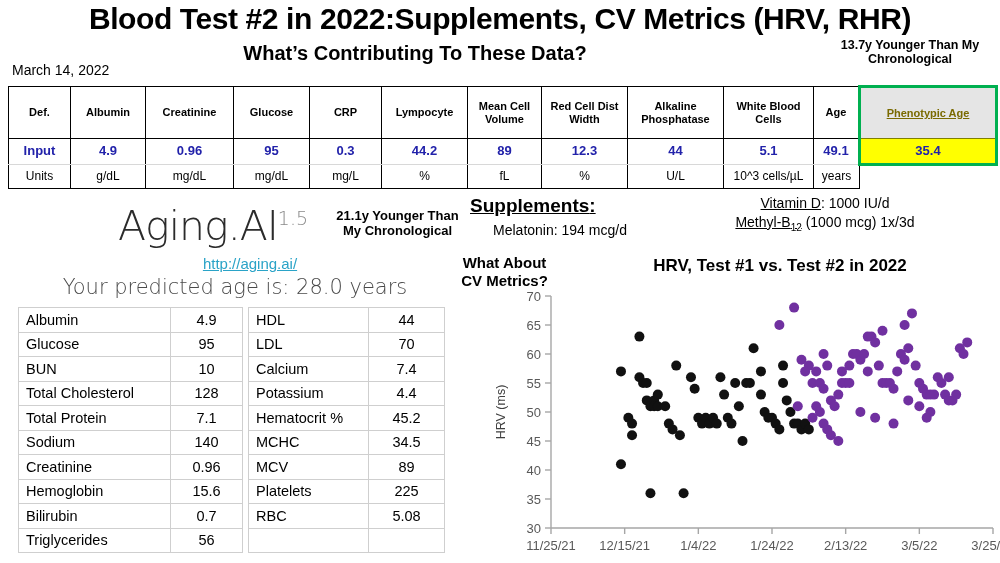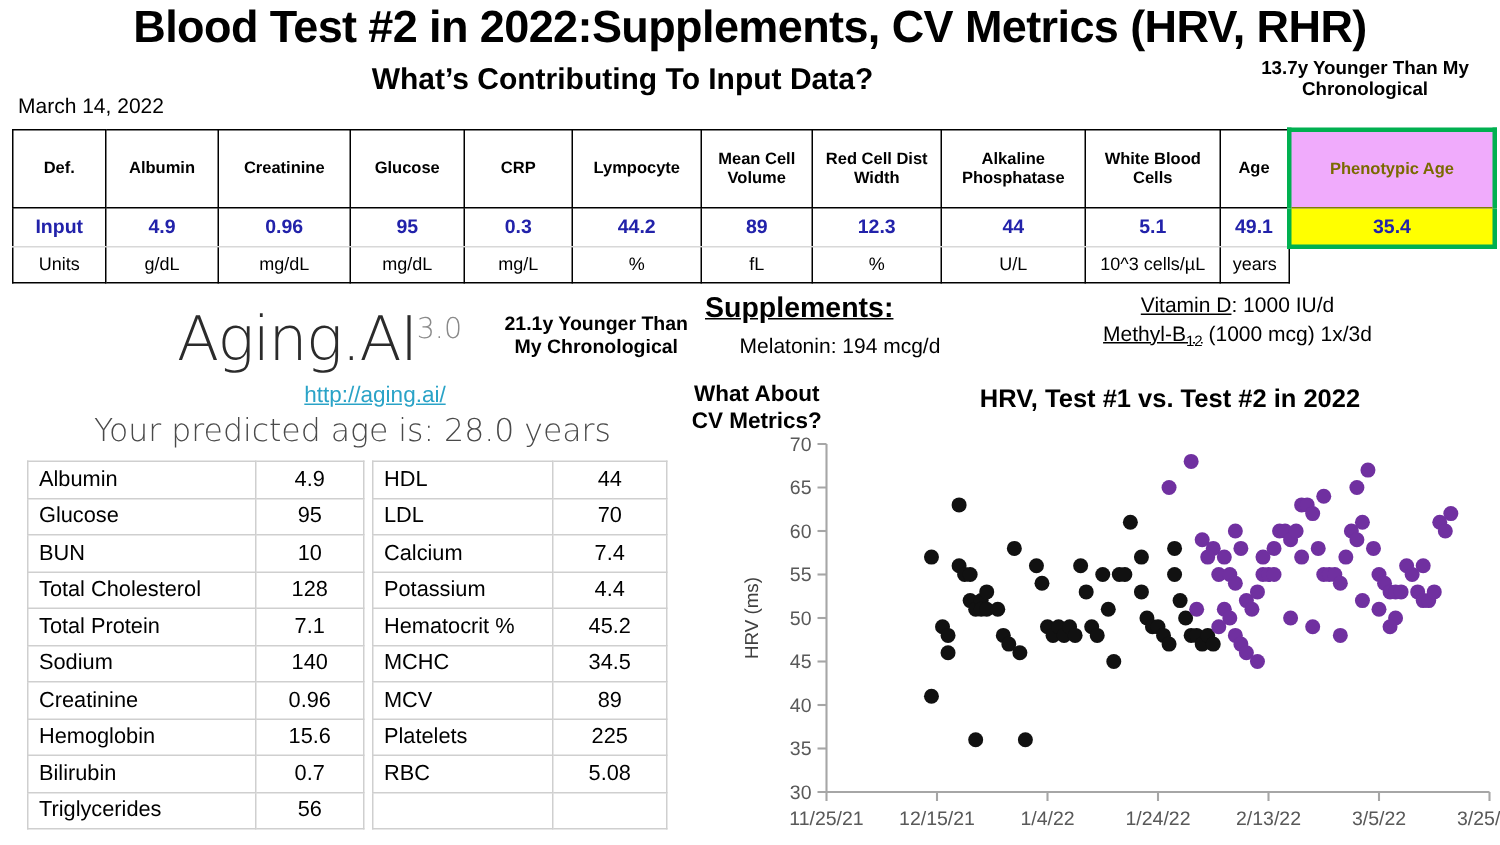--- a/index.html
+++ b/index.html
@@ -48,22 +48,22 @@
     font-weight:bold;height:48px;font-size:11px;
   }
   #pheno-table tbody tr.input-row td{
     font-weight:bold;color:#2222aa;height:22px;font-size:13px;
     border-bottom:1px solid #d8d8d8;
   }
   #pheno-table tbody tr.units-row td{
     font-size:12px;height:20px;border-top:none;
   }
   .pheno-head{
-    background:#f0abfc;color:#7a6a00;font-weight:bold;font-size:17px;
-    border:3px solid #00B050 !important;border-bottom:1px solid #808000 !important;
+    background:#e5e5e5;color:#7a6a00;font-weight:bold;font-size:17px;
+    border:3px solid #00B050 !important;border-bottom:1px solid #808000 !important;text-decoration:underline;
   }
   .pheno-val{
     background:#FFFF00;color:#C00000;font-weight:bold;font-size:17px;
     border:3px solid #00B050 !important;border-top:1px solid #808000 !important;
   }
   .pheno-blank{border:none !important;background:#fff;}
 
   
   #agingai-logo{
     left:118px;top:202px;
@@ -135,21 +135,21 @@
   #chart-svg{display:block;}
   .axis-line{stroke:#a6a6a6;stroke-width:1.4;fill:none;}
   .tick-line{stroke:#a6a6a6;stroke-width:1.4;}
   .tick-lbl{font-family:"Liberation Sans",sans-serif;font-size:13px;fill:#595959;}
   .axis-title{font-family:"Liberation Sans",sans-serif;font-size:12.5px;fill:#404040;}
 </style>
 </head>
 <body>
 
 <div class="abs" id="main-title">Blood Test #2 in 2022:Supplements, CV Metrics (HRV, RHR)</div>
-<div class="abs" id="subtitle">What’s Contributing To Input Data?</div>
+<div class="abs" id="subtitle">What’s Contributing To These Data?</div>
 <div class="abs" id="younger-note">13.7y Younger Than My Chronological</div>
 <div class="abs" id="date-label">March 14, 2022</div>
 
 <table class="abs" id="pheno-table">
   <colgroup>
     <col style="width:62px">
       <col style="width:75px">
       <col style="width:88px">
       <col style="width:76px">
     <col style="width:72px">
@@ -203,21 +203,21 @@
       <td>%</td>
       <td>U/L</td>
       <td>10^3 cells/µL</td>
       <td>years</td>
       <td class="pheno-blank"></td>
     </tr>
   </tbody>
 </table>
 
 <div class="abs" id="agingai-logo">
-  <span>Aging.AI</span><span id="agingai-ver">3.0</span>
+  <span>Aging.AI</span><span id="agingai-ver">1.5</span>
 </div>
 <a class="abs" id="agingai-url" href="#">http://aging.ai/</a>
 <div class="abs" id="agingai-note">21.1y Younger Than My Chronological</div>
 <div class="abs" id="predicted-age">Your predicted age is: 28.0 years</div>
 
 <table class="abs results" id="results-left">
   <colgroup>
       <col class="c1">
       <col class="c2">
     </colgroup>

